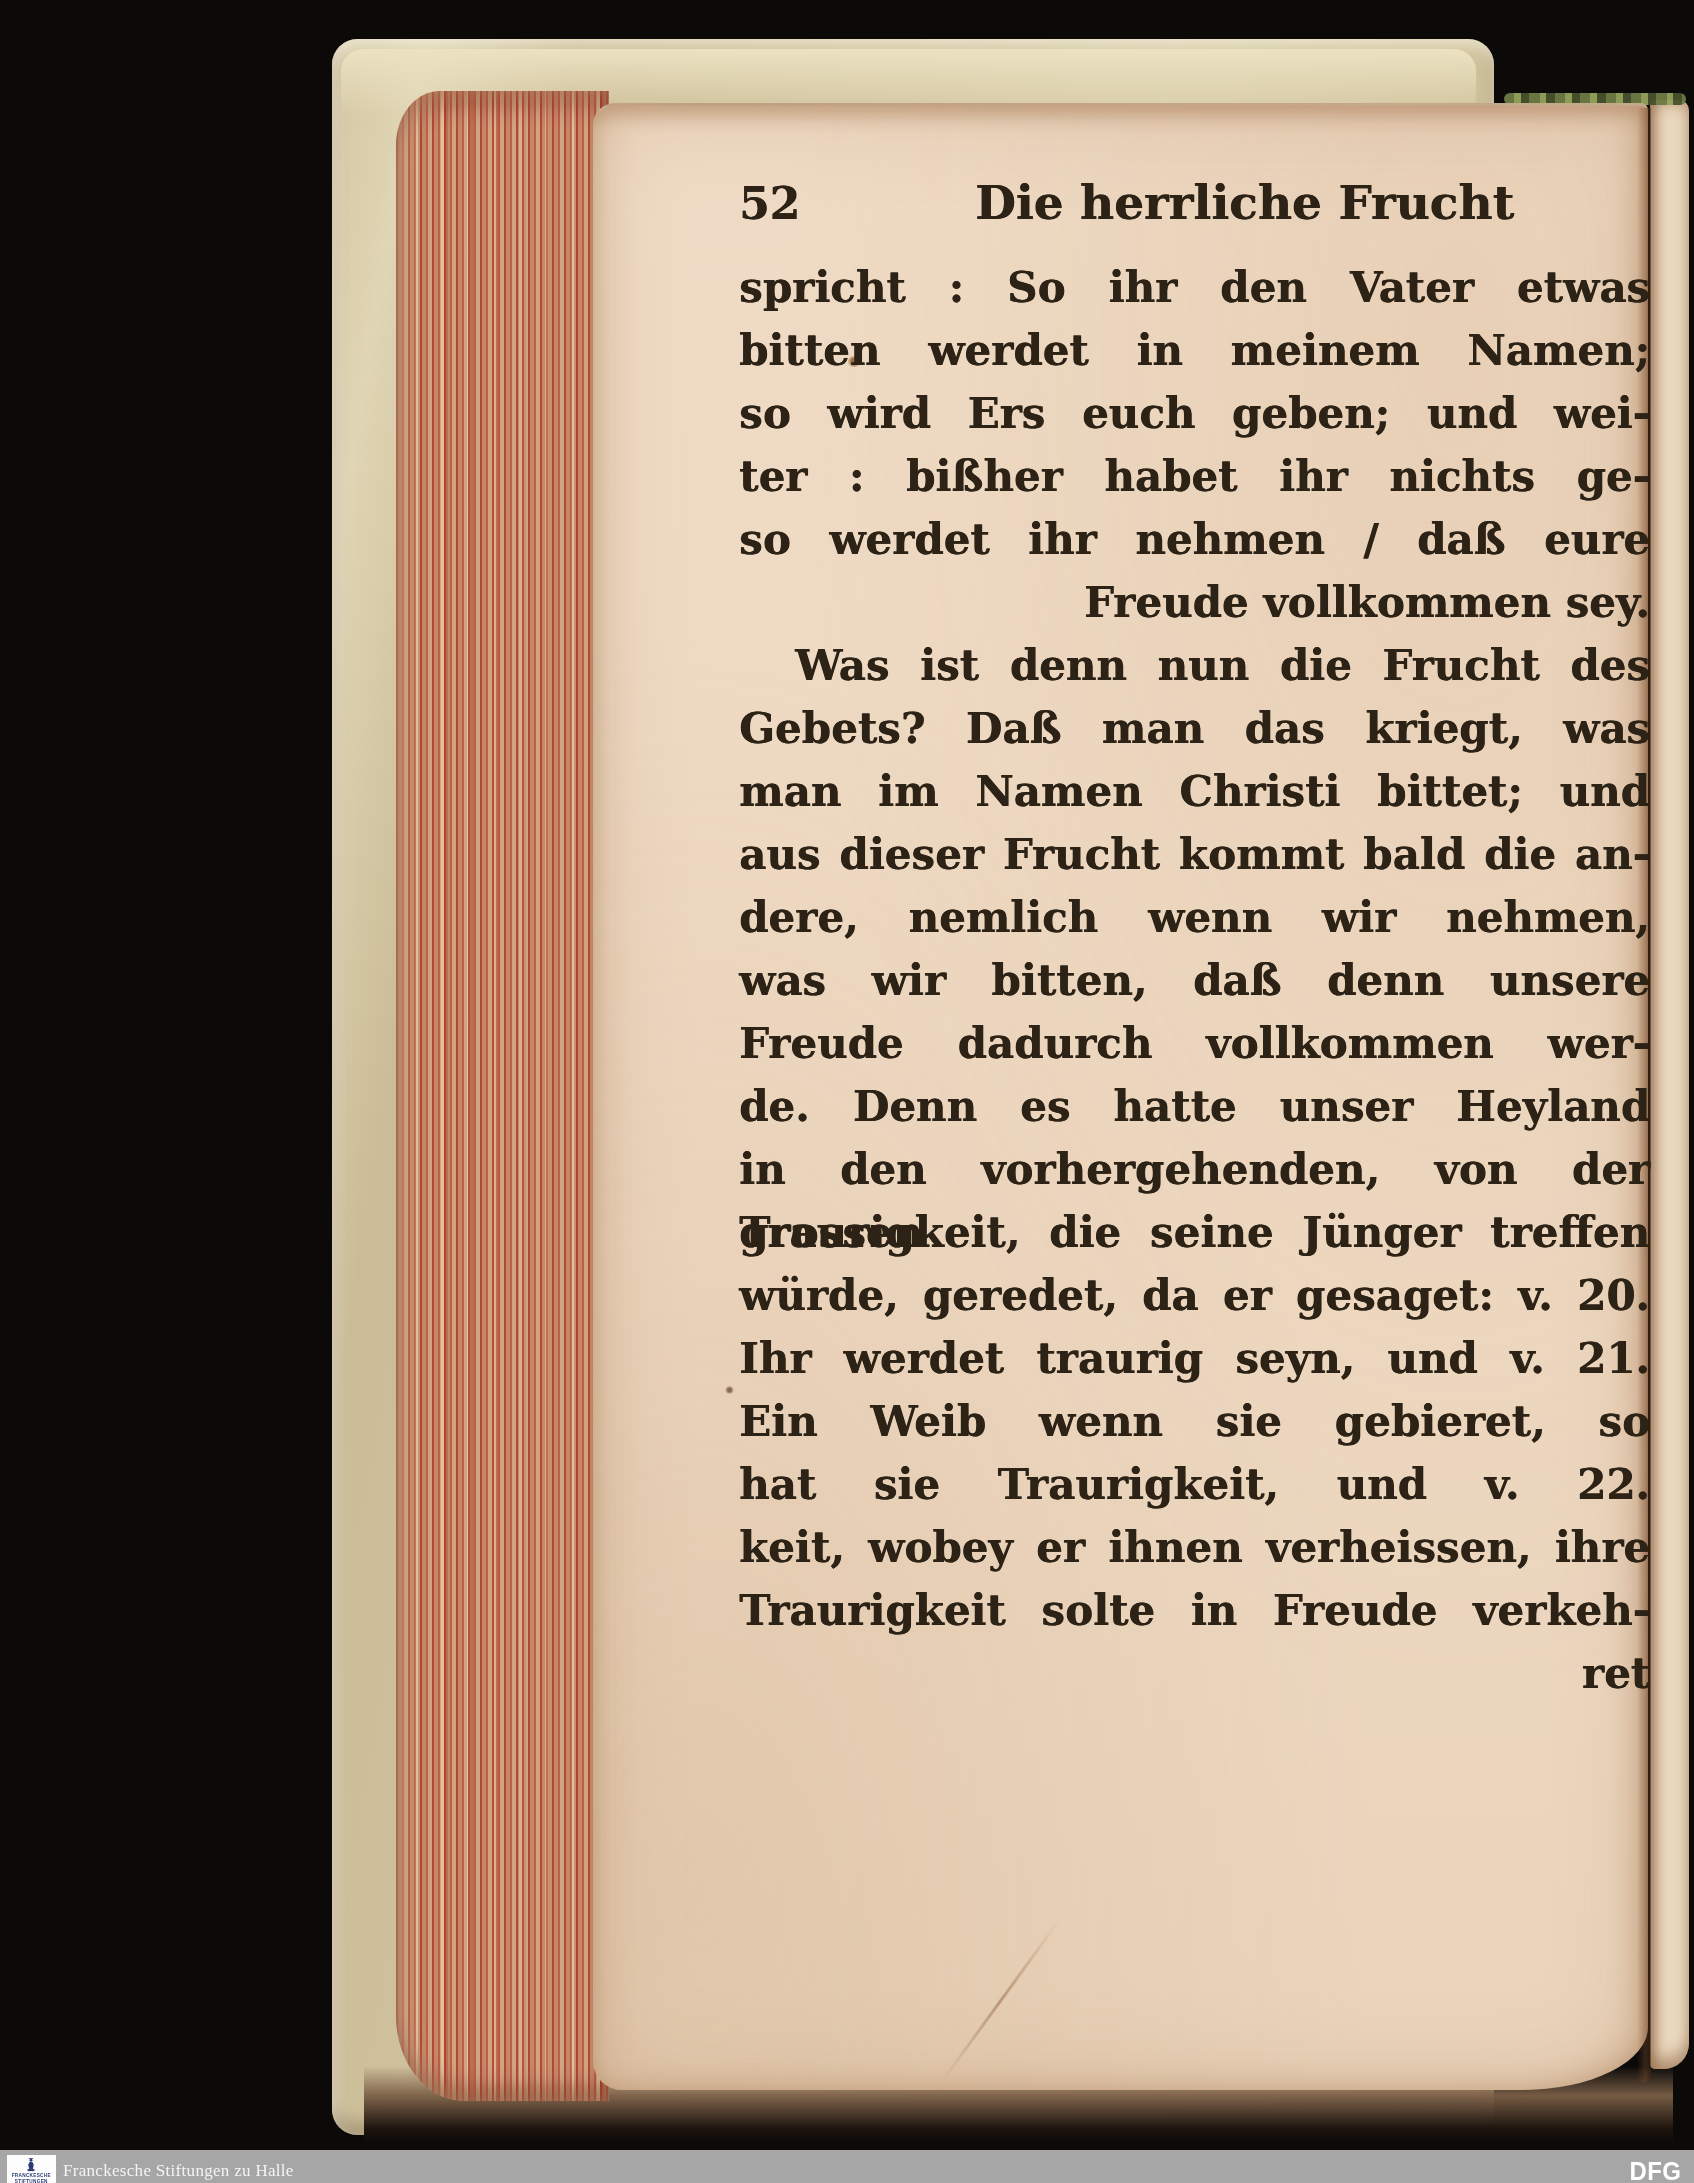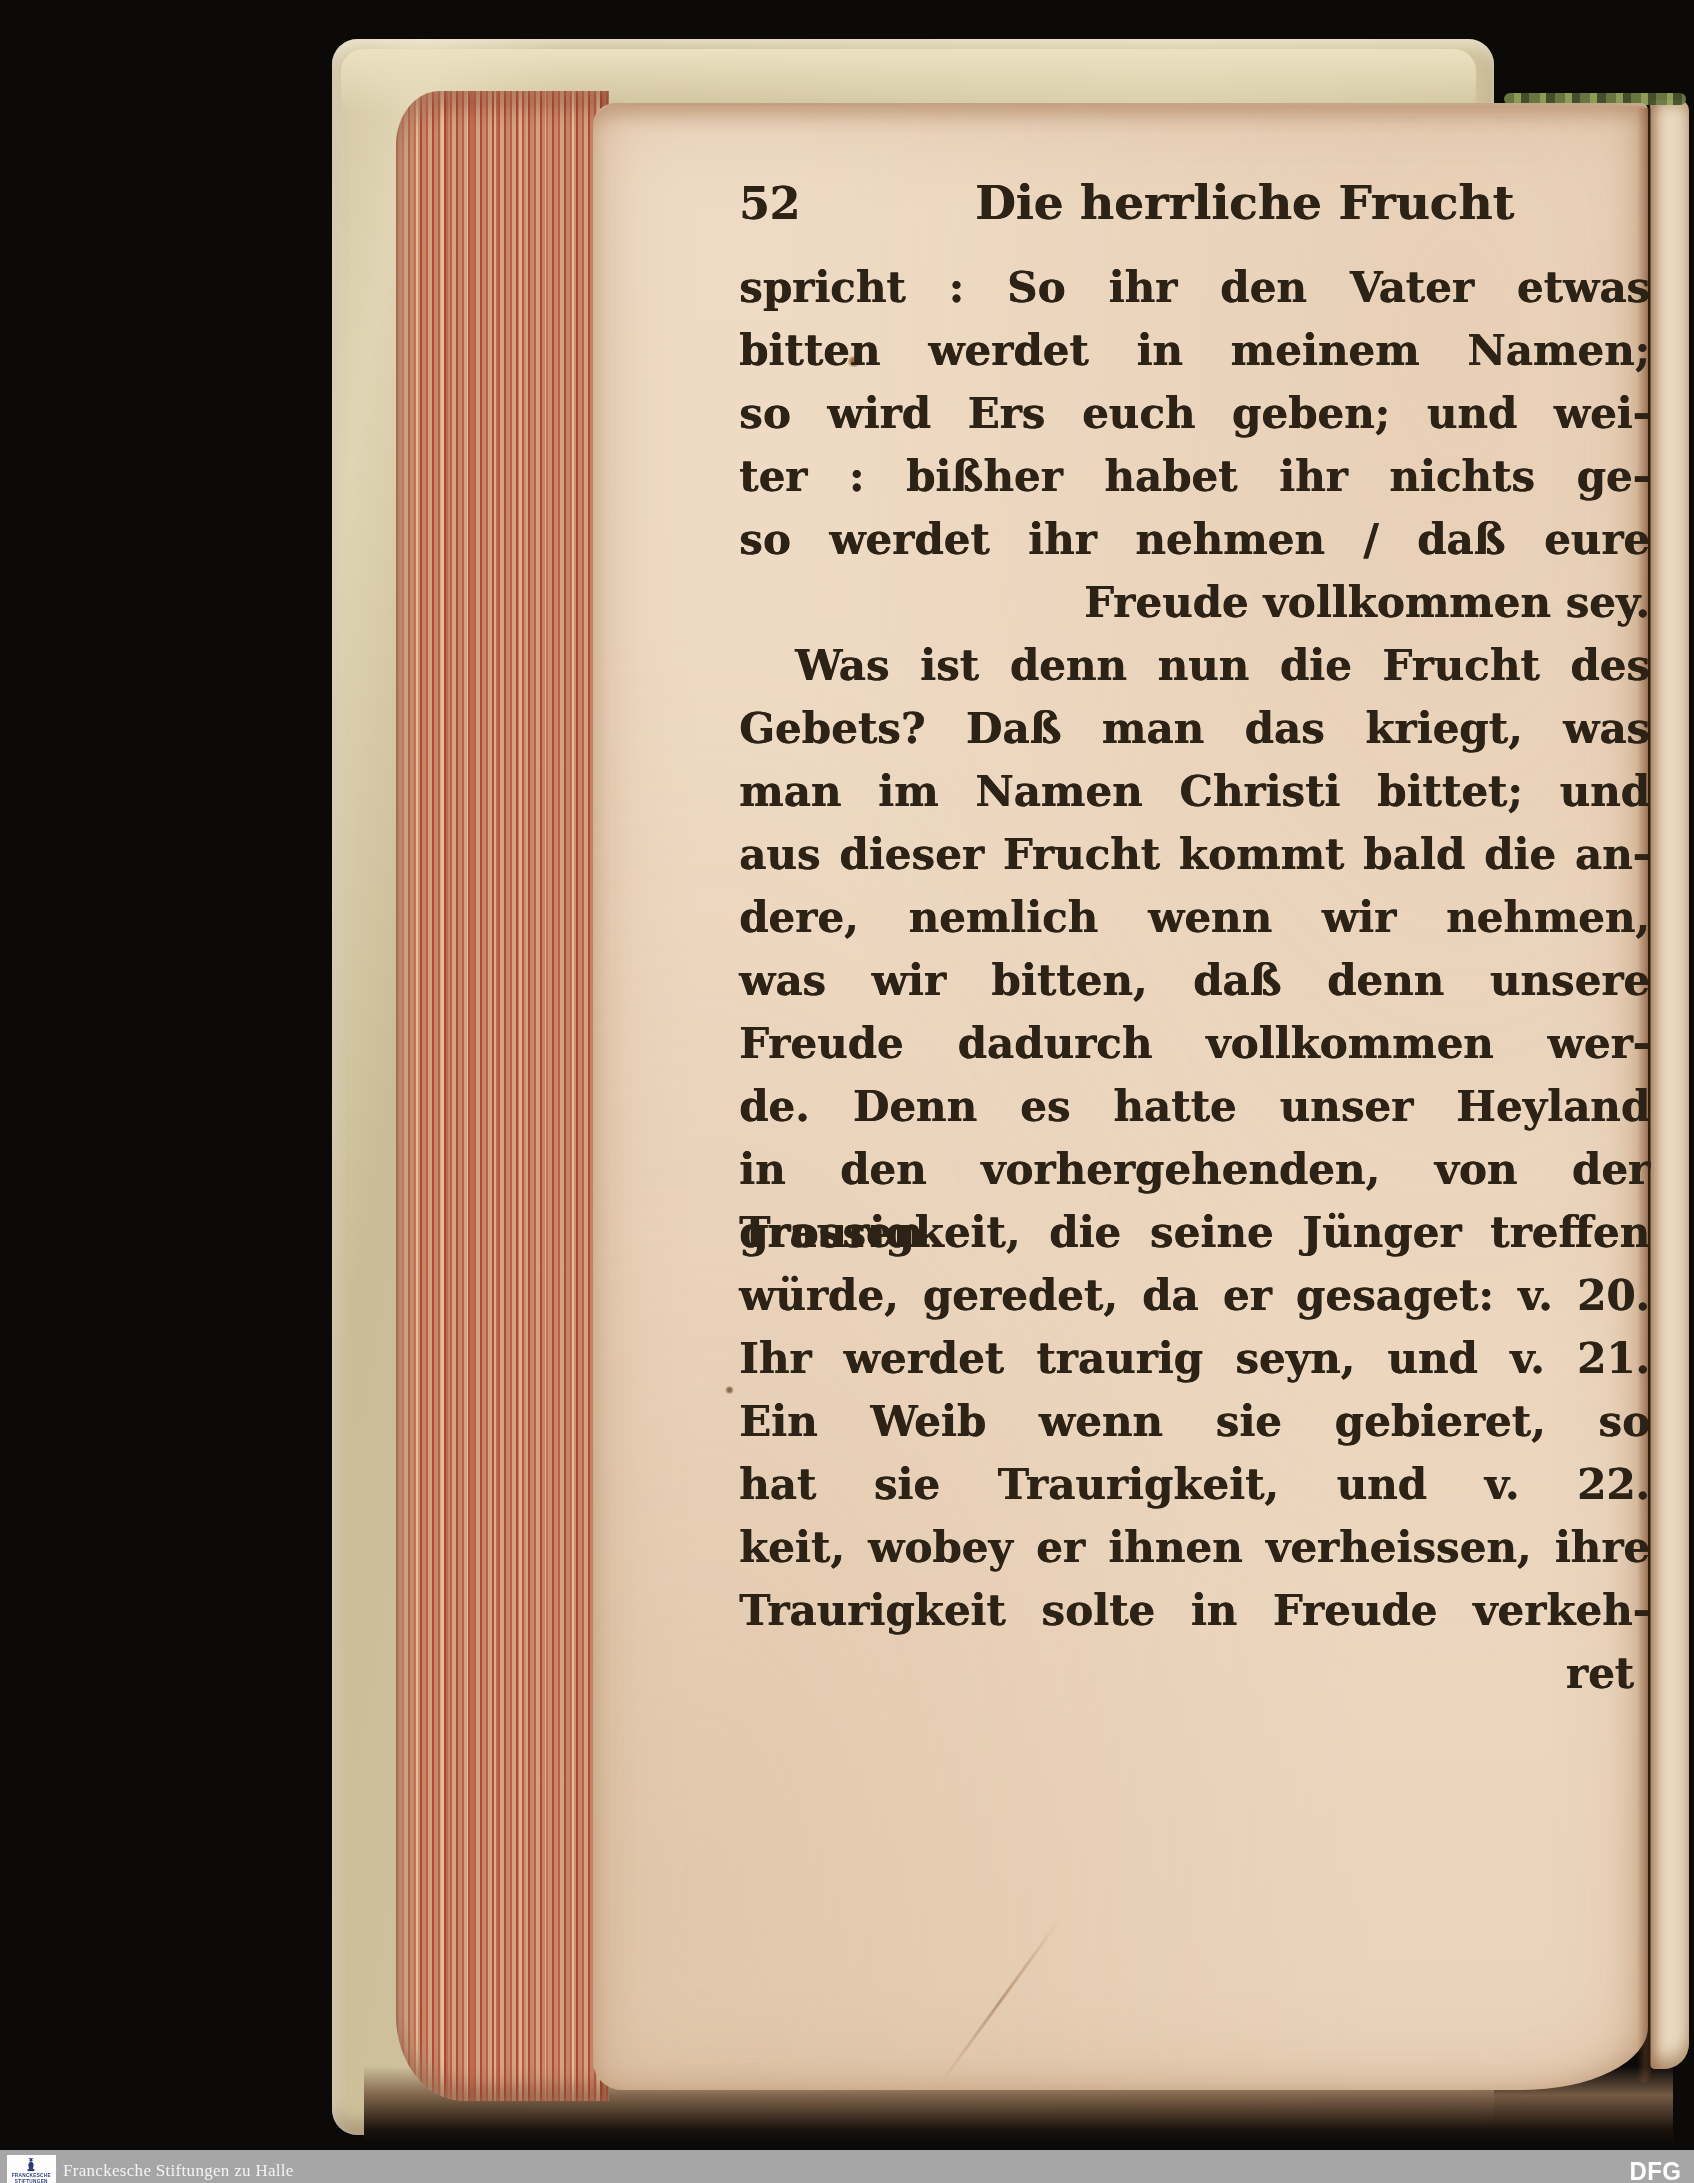--- a/index.html
+++ b/index.html
@@ -64,21 +64,21 @@
   
   .textblock{position:absolute;left:739px;top:175px;width:911px;color:#2c2316;}
   .hdr{display:flex;align-items:baseline;font-size:47px;font-weight:700;height:81px;
        text-shadow:0.5px 0 0 #2c2316;}
   .pagenum{width:127px;text-align:left;font-size:44px;}
   .runtitle{flex:1;text-align:center;padding-right:27px;}
   .tl{font-size:42px;font-weight:700;line-height:63px;height:63px;text-shadow:0.5px 0 0 #2c2316;}
   .j{text-align:justify;text-align-last:justify;}
   .l{text-align:right;}
   .ind{text-indent:56px;}
-  .catchword{text-align:right;padding-right:16px;}
+  .catchword{text-align:right;padding-right:0;}
 
   
   .bar{position:absolute;left:0;top:2142px;width:1694px;height:42px;background:#a6a6a6;margin-top:8px;}
   .logo-box{position:absolute;left:6.8px;top:5.1px;width:49px;height:32px;background:#fdfdfd;
         display:flex;flex-direction:column;align-items:center;justify-content:center;gap:0.8px;}
   .logo-caption{font-family:"Liberation Sans",sans-serif;font-size:4.7px;line-height:5.1px;
         letter-spacing:0.3px;color:#2b3c74;font-weight:700;text-align:center;}
   .inst{position:absolute;left:63px;top:50%;transform:translateY(-50%);
         font-family:"Liberation Serif",serif;font-size:17px;color:#f4f4f4;letter-spacing:0.3px;}
   .dfg{position:absolute;right:12.7px;top:50%;transform:translateY(-50%) scaleY(1.08);

